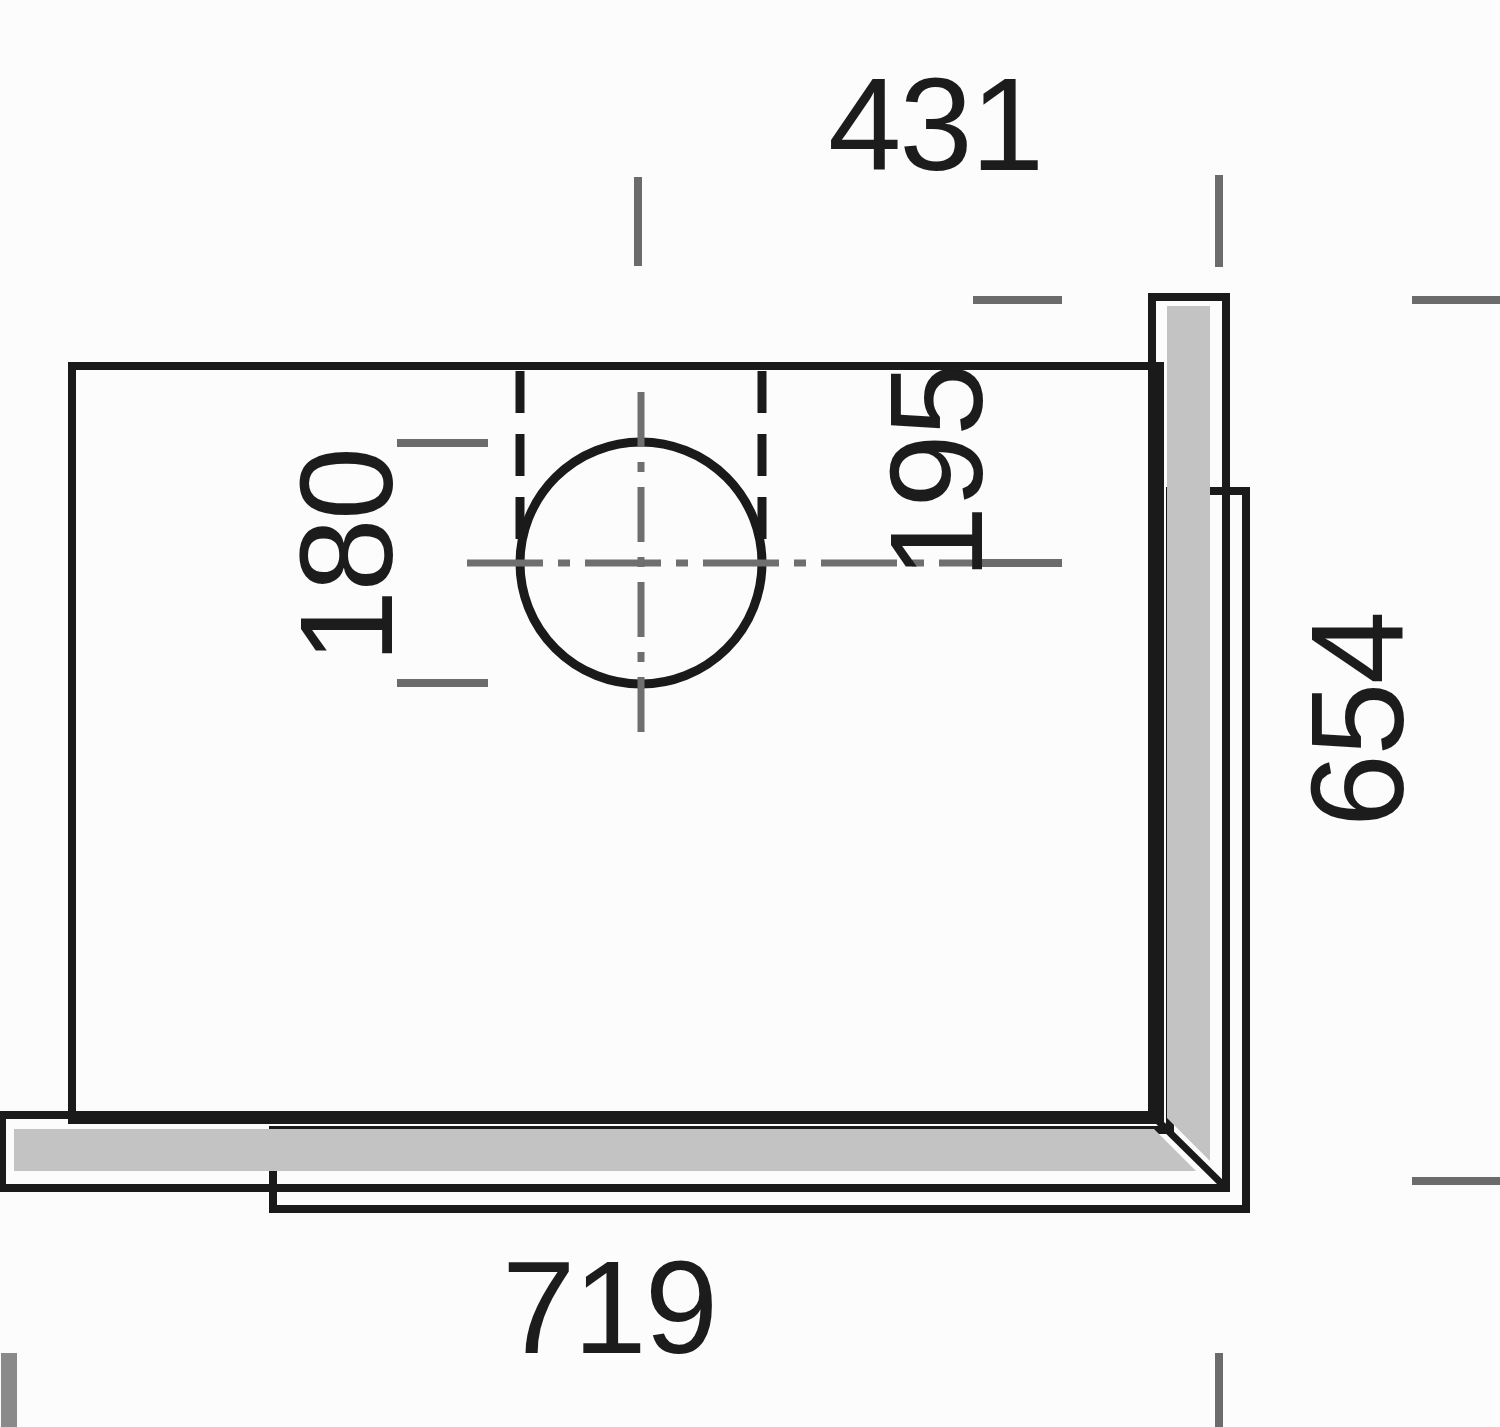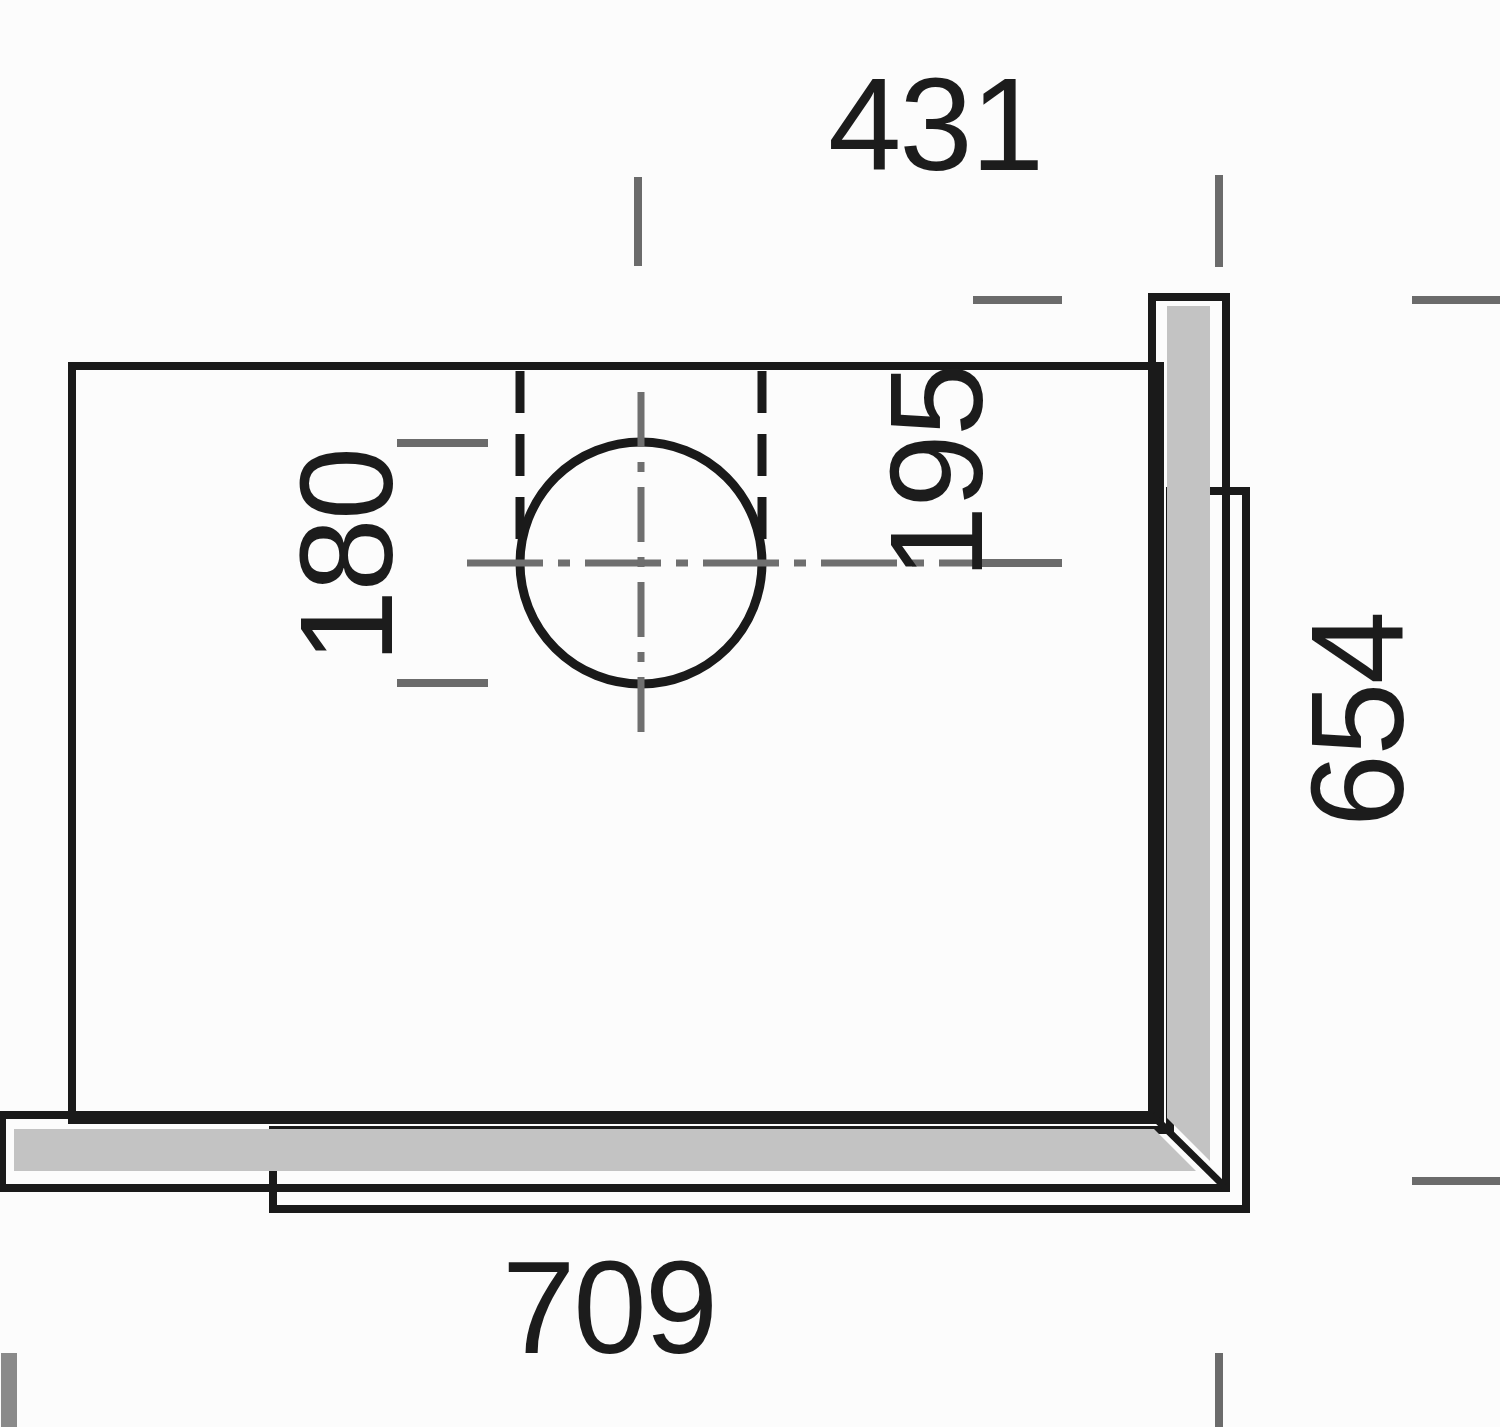--- a/index.html
+++ b/index.html
@@ -100,15 +100,15 @@
   </svg>
 
   <div class="dim-label" style="left:935px; top:125px;">431</div>
 
   <div class="dim-label vertical" style="left:937px; top:472px;">195</div>
 
   <div class="dim-label vertical" style="left:347px; top:556px;">180</div>
 
   <div class="dim-label vertical" style="left:1358px; top:720px;">654</div>
 
-  <div class="dim-label" style="left:609px; top:1308px;">709</div>
+  <div class="dim-label" style="left:609px; top:1308px;">719</div>
 
 </div>
 
 </body></html>

